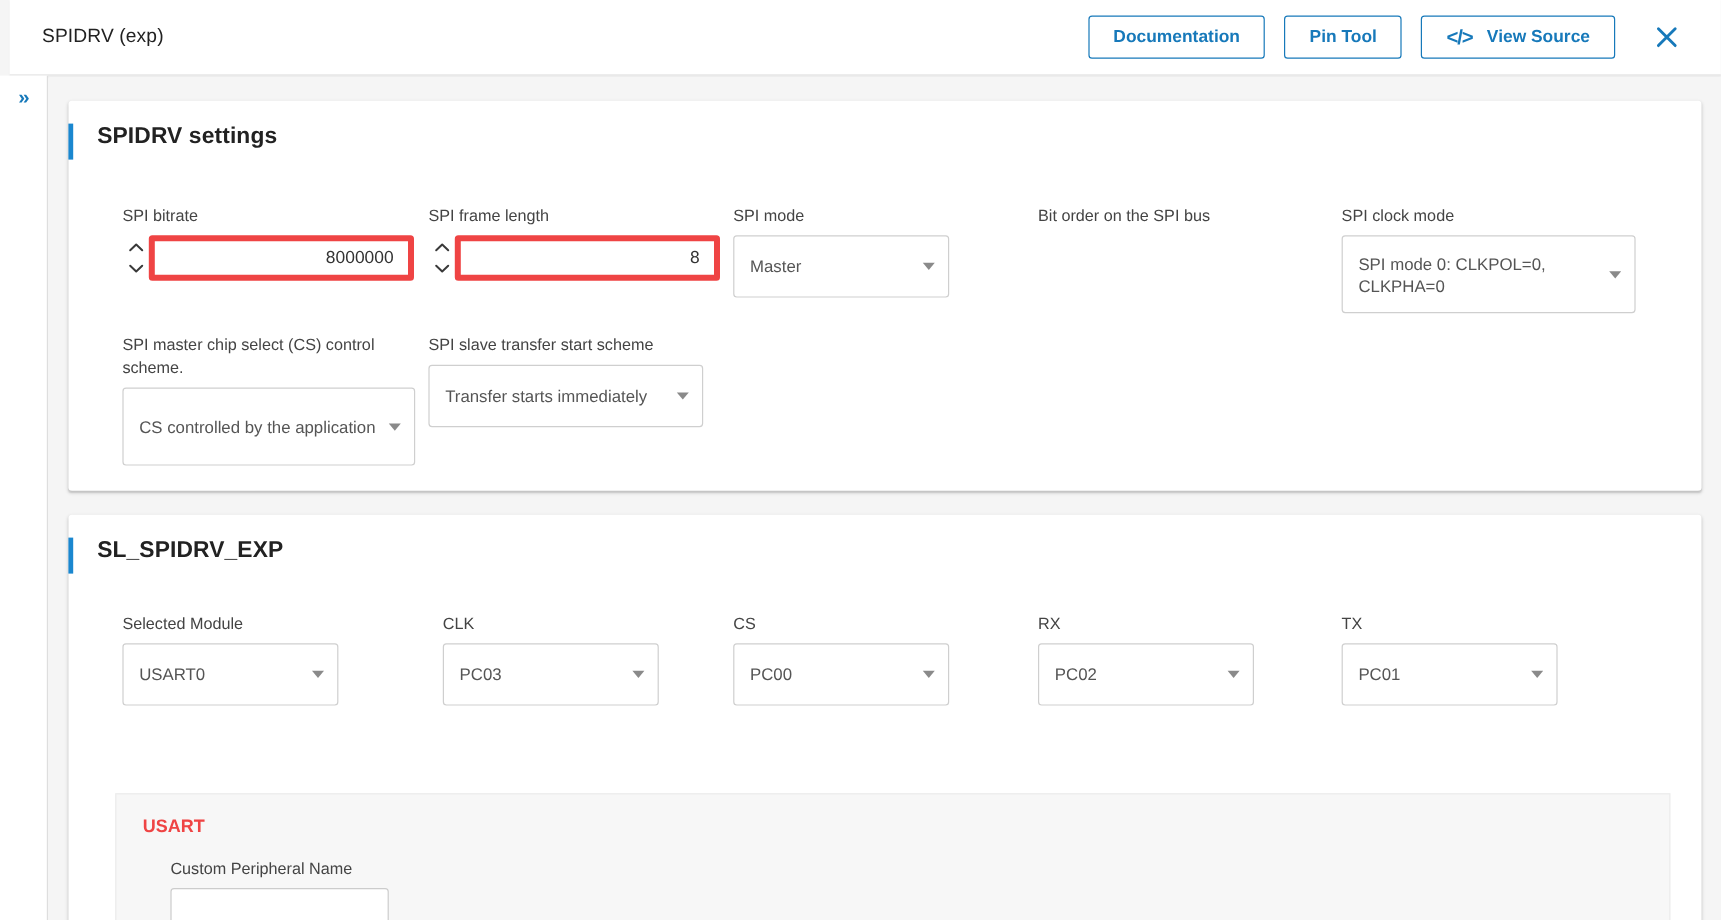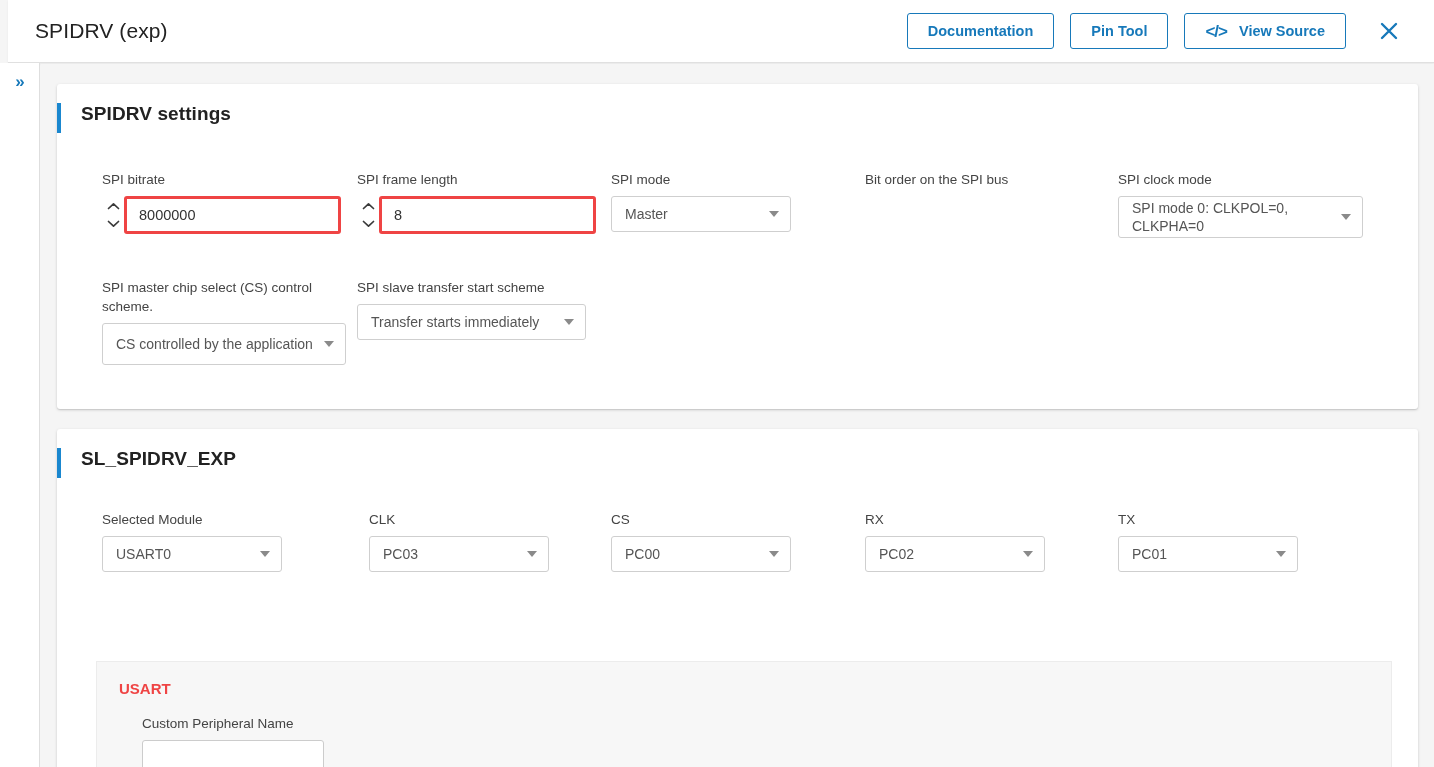--- a/index.html
+++ b/index.html
@@ -17,21 +17,21 @@
     left: 8px; top: 0;
     width: 1426px; height: 63px;
     background: #ffffff;
     border-bottom: 1px solid #e0e0e0;
     display: flex;
     align-items: center;
     box-shadow: 0 1px 2px rgba(0,0,0,0.06);
   }
   .header-title {
     margin-left: 27px;
-    font-size: 21px;
+    font-size: 16px;
     color: #222222;
     letter-spacing: 0.1px;
     white-space: nowrap;
   }
   .header-actions {
     margin-left: auto;
     display: flex;
     align-items: center;
     gap: 16px;
     padding-right: 24px;
@@ -138,28 +138,28 @@
     line-height: 19px;
     margin-bottom: 7px;
     white-space: nowrap;
   }
   .field-label.wrap { white-space: normal; }
 
   .select-box {
     border: 1px solid #cfcfcf;
     border-radius: 3px;
     background: #ffffff;
-    height: 36px;
+    height: 52px;
     display: flex;
     align-items: center;
     padding: 0 11px 0 13px;
     cursor: pointer;
     position: relative;
   }
-  .select-box.tall { height: 42px; justify-content: center; }
+  .select-box.tall { height: 65px; justify-content: center; }
   .select-text {
     font-size: 14px;
     color: #555555;
     line-height: 18px;
     flex: 1;
     overflow: hidden;
   }
   .caret {
     width: 0; height: 0;
     border-left: 5.5px solid transparent;
@@ -183,28 +183,29 @@
     display: flex;
     align-items: center;
     justify-content: center;
     cursor: pointer;
     color: #3a3a3a;
   }
   .spin svg { display: block; }
   .num-input {
     flex: 1;
     height: 38px;
-    border: 3px solid #ef4444;
+    border: 5px solid #ef4444;
     border-radius: 3px;
     background: #ffffff;
     font-size: 14.5px;
     color: #333333;
     padding: 0 12px;
     font-family: "Liberation Sans", sans-serif;
     outline: none;
+    text-align: right;
   }
 
   .text-input {
     width: 182px;
     height: 36px;
     border: 1px solid #cccccc;
     border-radius: 3px;
     background: #ffffff;
     font-size: 14px;
     color: #333333;

